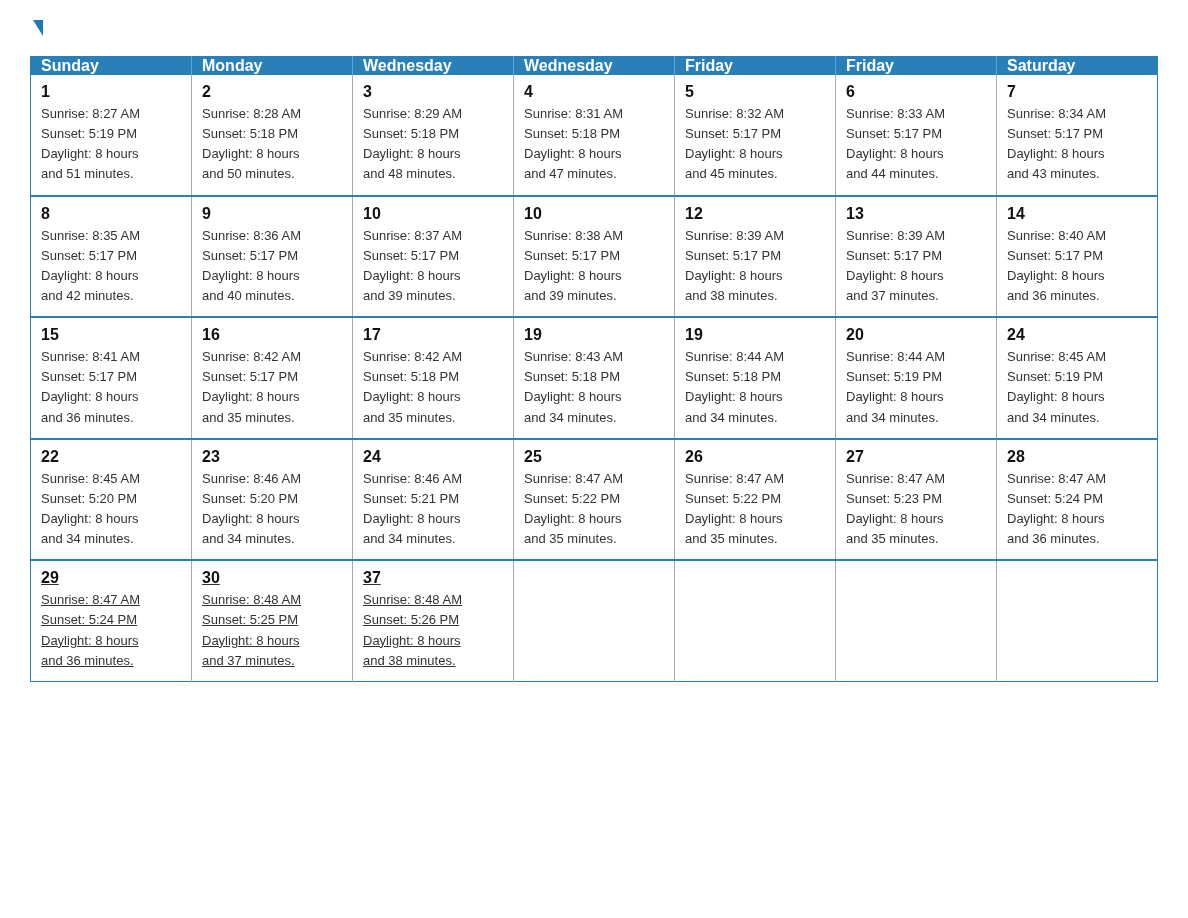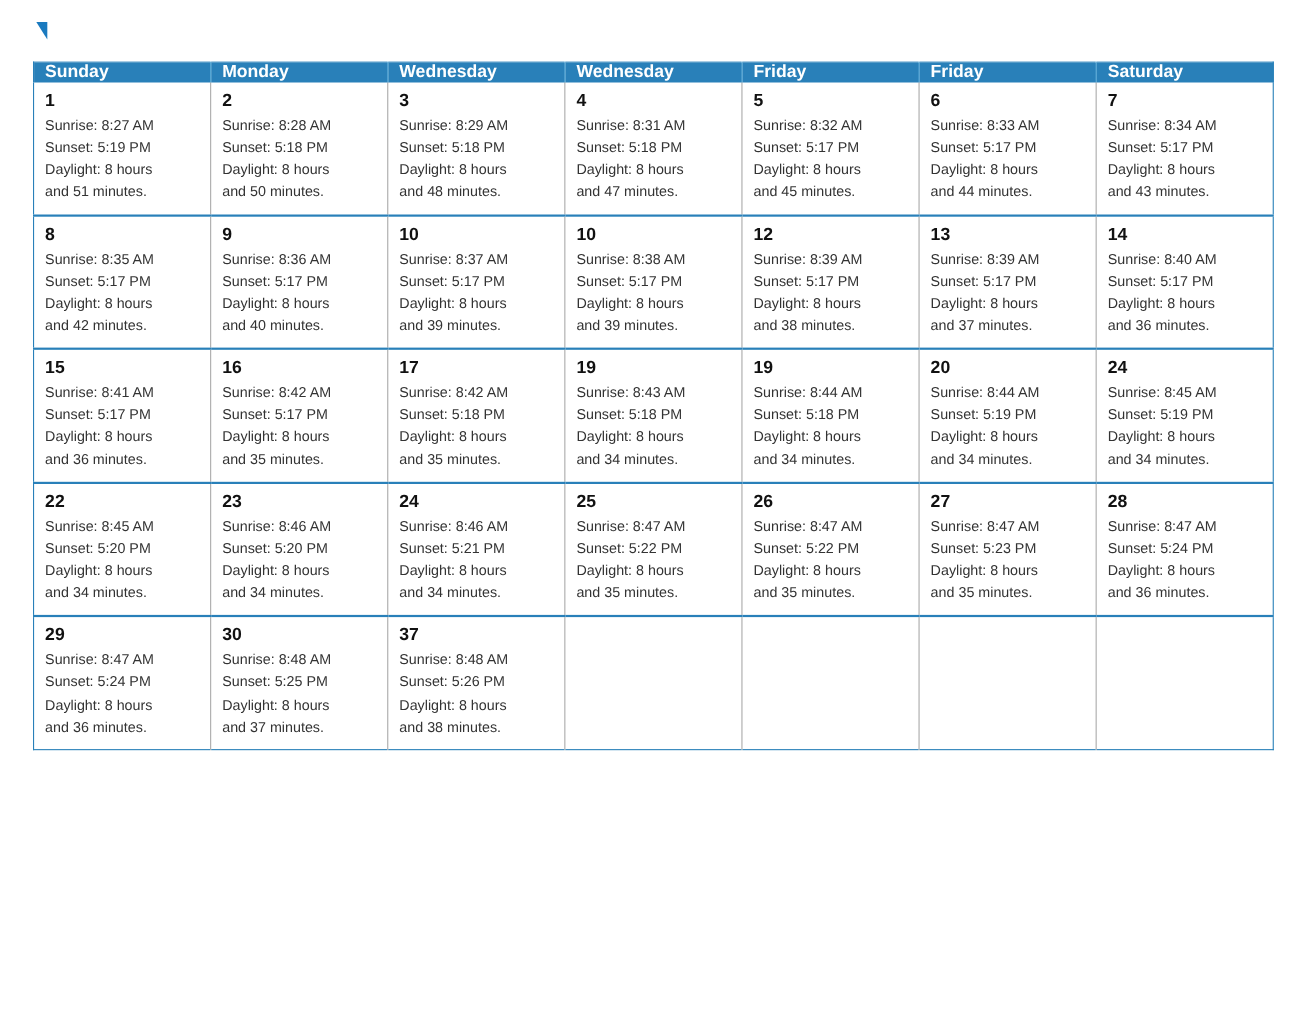--- a/index.html
+++ b/index.html
@@ -84,20 +84,21 @@
       font-size: 13px;
       color: #333;
       width: calc(100% / 7);
       min-height: 90px;
     }
     .calendar-table td:last-child {
       border-right: none;
     }
     .calendar-table tr:last-child td {
       border-bottom: none;
+      text-decoration: underline;
     }
     .day-number {
       font-size: 16px;
       font-weight: bold;
       color: #111;
       display: block;
       margin-bottom: 3px;
     }
     .day-info {
       font-size: 13px;

